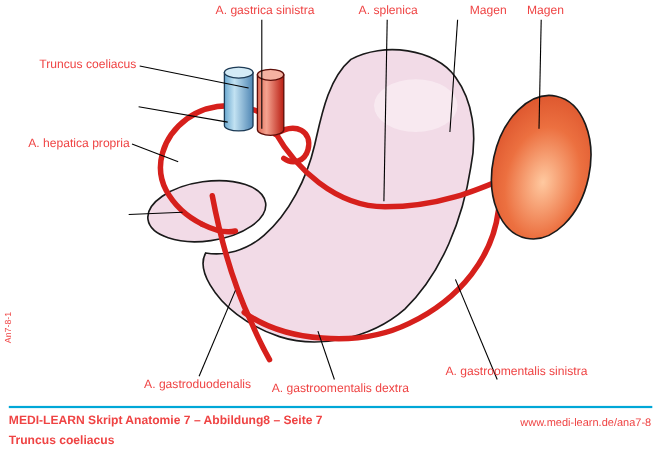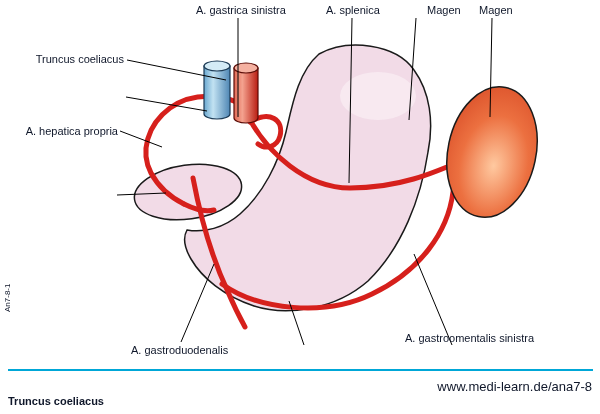--- a/index.html
+++ b/index.html
@@ -1,36 +1,36 @@
 <!DOCTYPE html>
 <html><head>
 <meta charset="utf-8">
 <style>
   html,body{margin:0;padding:0;background:#fff;}
   .page{
     position:relative;width:600px;height:414px;background:#fff;overflow:hidden;
-    font-family:"Liberation Sans", sans-serif;color:#0f172a;
+    font-family:"Liberation Sans", sans-serif;color:#ef4444;
   }
   .lbl{position:absolute;font-size:11px;line-height:12px;white-space:nowrap;}
   .lbl.right{text-align:right;}
   #lbl-gastrica-sinistra{left:196px;top:4px;}
   #lbl-splenica{left:326px;top:4px;}
   #lbl-magen{left:399px;top:4px;padding-left:28px;}
   #lbl-milz{left:479px;top:4px;}
   #lbl-truncus{left:20px;top:53px;width:104px;}
   #lbl-hep-communis{left:8px;top:91px;width:116px;}
   #lbl-hep-propria{left:8px;top:125px;width:110px;}
   #lbl-gastrica-dextra{left:8px;top:189px;width:107px;}
   #lbl-gastroduodenalis{left:131px;top:344px;}
   #lbl-go-dextra{left:247px;top:347px;}
   #lbl-go-sinistra{left:405px;top:332px;}
   .diagram-svg{position:absolute;left:0;top:0;}
   .footer-rule{position:absolute;left:8px;top:369px;width:585px;height:2px;background:#00a7d7;}
   .footer-source{position:absolute;left:8px;top:376px;font-size:11px;font-weight:bold;}
-  .footer-url{position:absolute;right:8px;top:379px;font-size:13px;}
+  .footer-url{position:absolute;right:8px;top:379px;font-size:10px;}
   .footer-title{position:absolute;left:8px;top:395px;font-size:11px;font-weight:bold;}
   .side-code{
     position:absolute;left:3px;top:312px;font-size:8px;
     transform:rotate(-90deg);transform-origin:left top;white-space:nowrap;
   }
 </style>
 </head>
 <body>
 
 <div class="page">
@@ -101,21 +101,23 @@
     </g>
   </svg>
 
   <div class="lbl" id="lbl-gastrica-sinistra">A. gastrica sinistra</div>
   <div class="lbl" id="lbl-splenica">A. splenica</div>
   <div class="lbl" id="lbl-magen">Magen</div>
   <div class="lbl" id="lbl-milz">Magen</div>
   <div class="lbl right" id="lbl-truncus">Truncus coeliacus</div>
   <div class="lbl right" id="lbl-hep-propria">A. hepatica propria</div>
   <div class="lbl" id="lbl-gastroduodenalis">A. gastroduodenalis</div>
+  <div class="lbl" id="lbl-go-dextra">A. gastroomentalis dextra</div>
   <div class="lbl" id="lbl-go-sinistra">A. gastroomentalis sinistra</div>
 
   <div class="footer-rule"></div>
+  <div class="footer-source">MEDI-LEARN Skript Anatomie 7 – Abbildung8 – Seite 7</div>
   <div class="footer-url">www.medi-learn.de/ana7-8</div>
   <div class="footer-title">Truncus coeliacus</div>
 
   <div class="side-code">An7-8-1</div>
 
 </div>
 
 </body></html>

